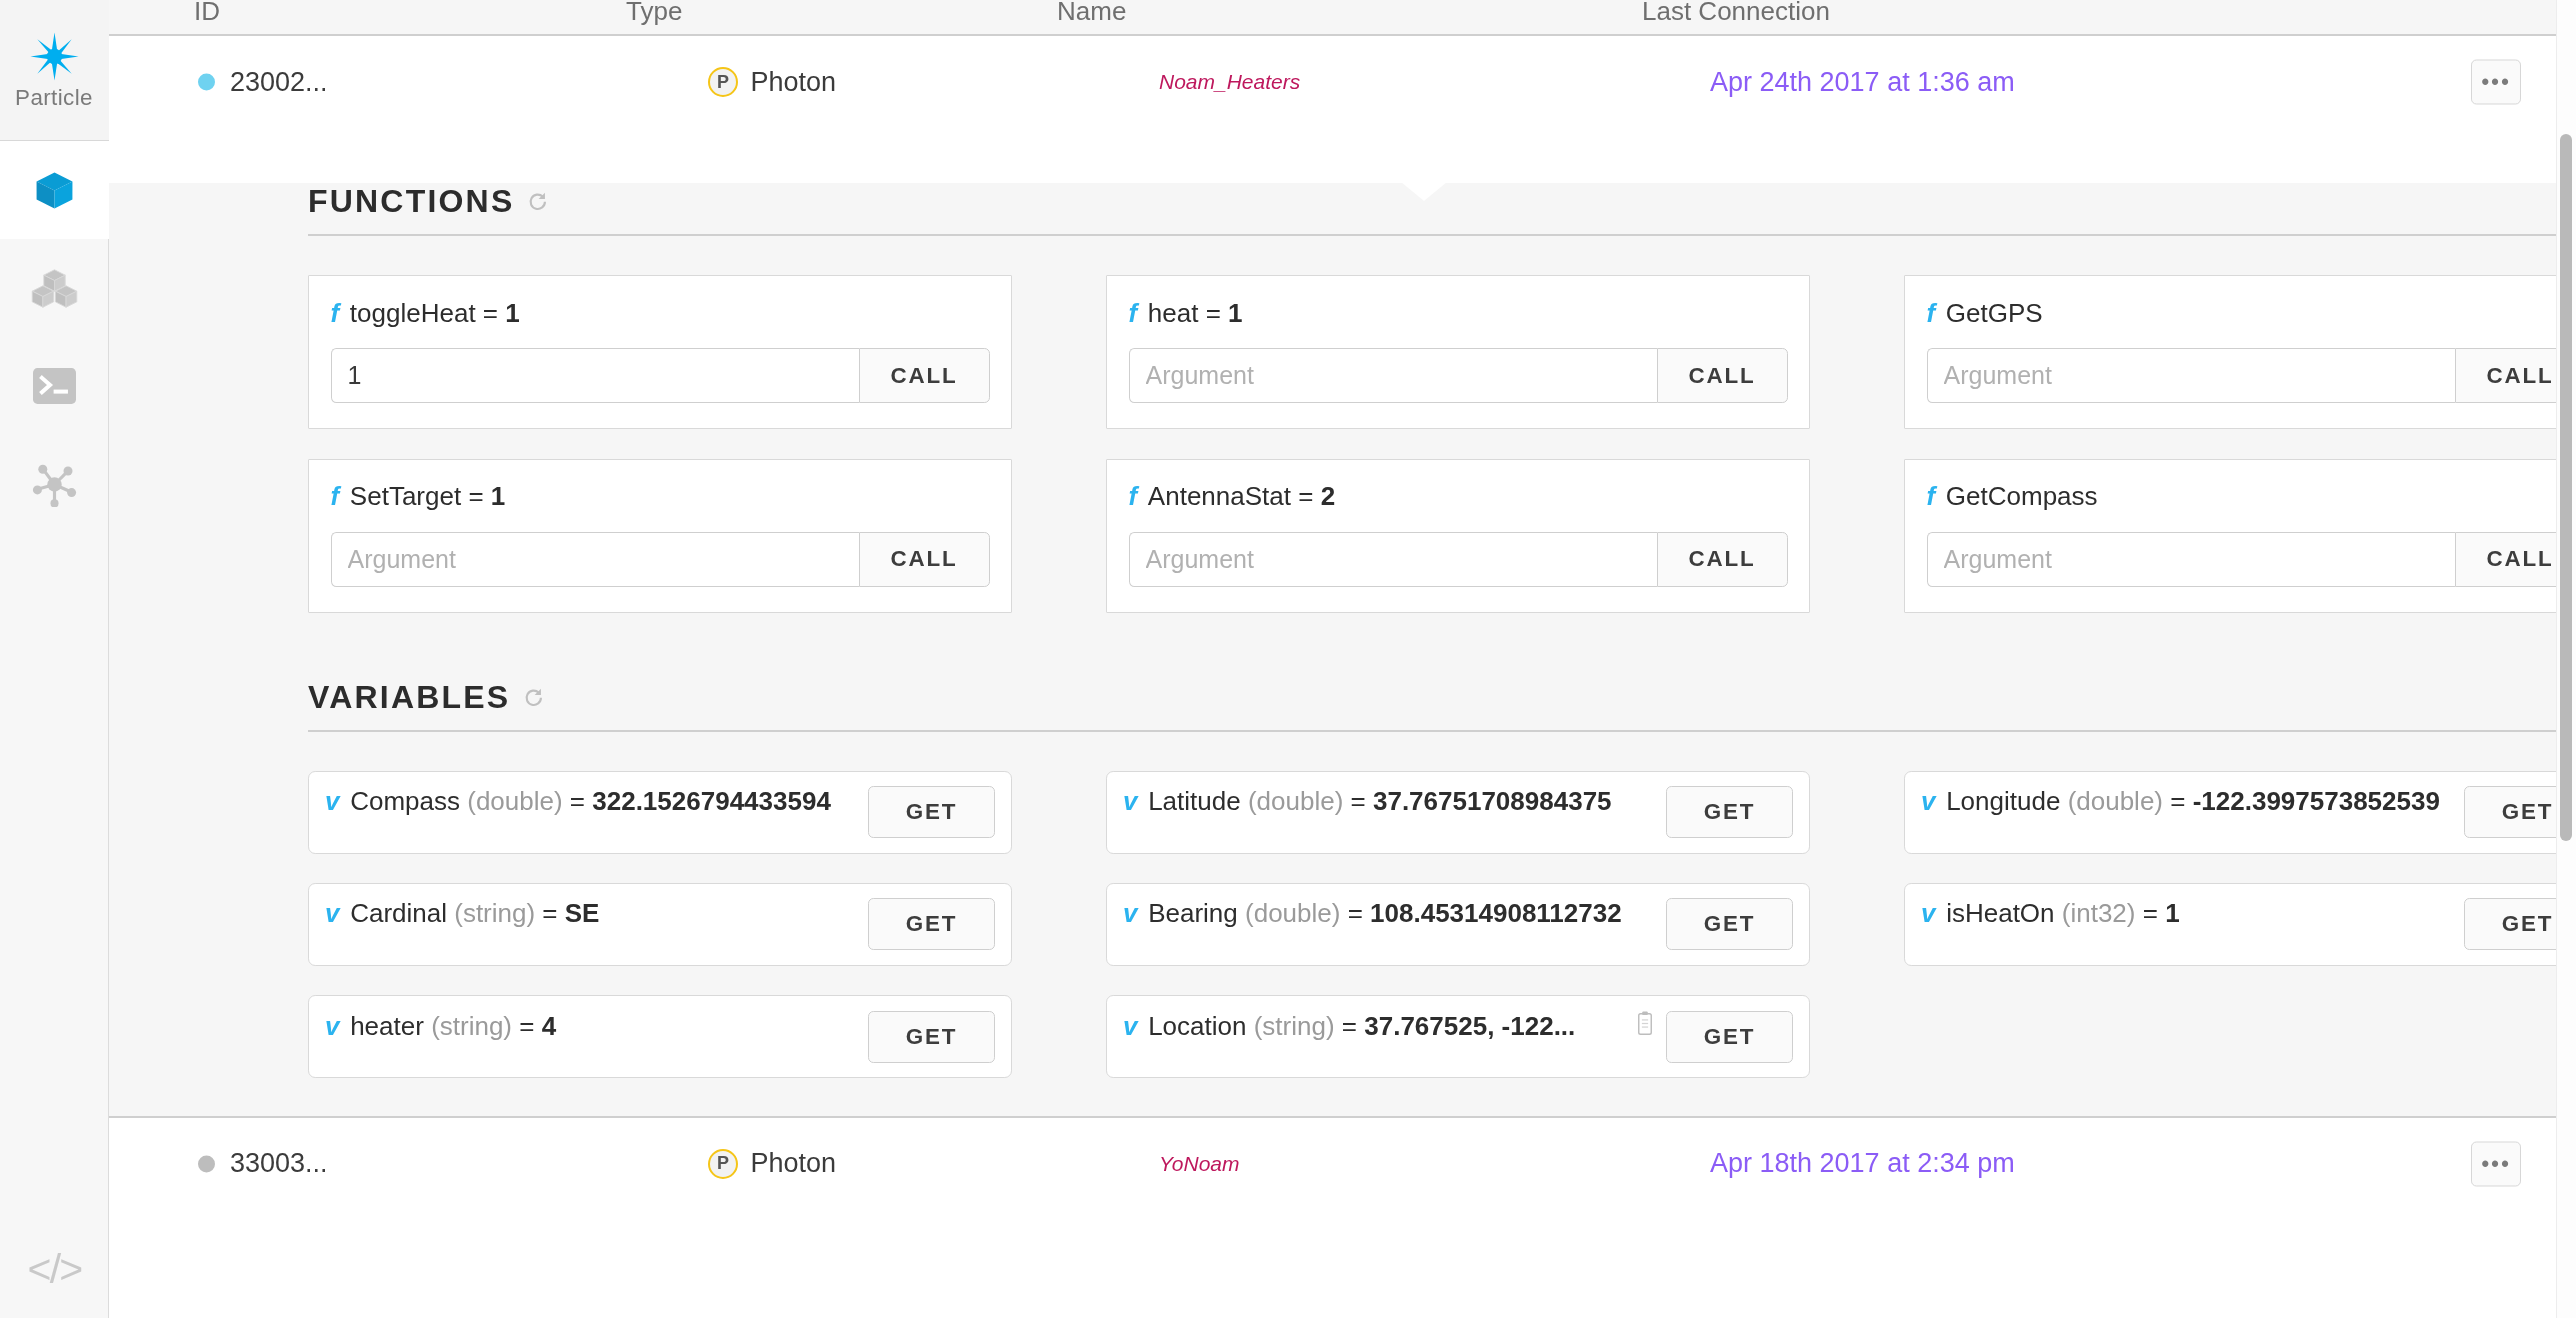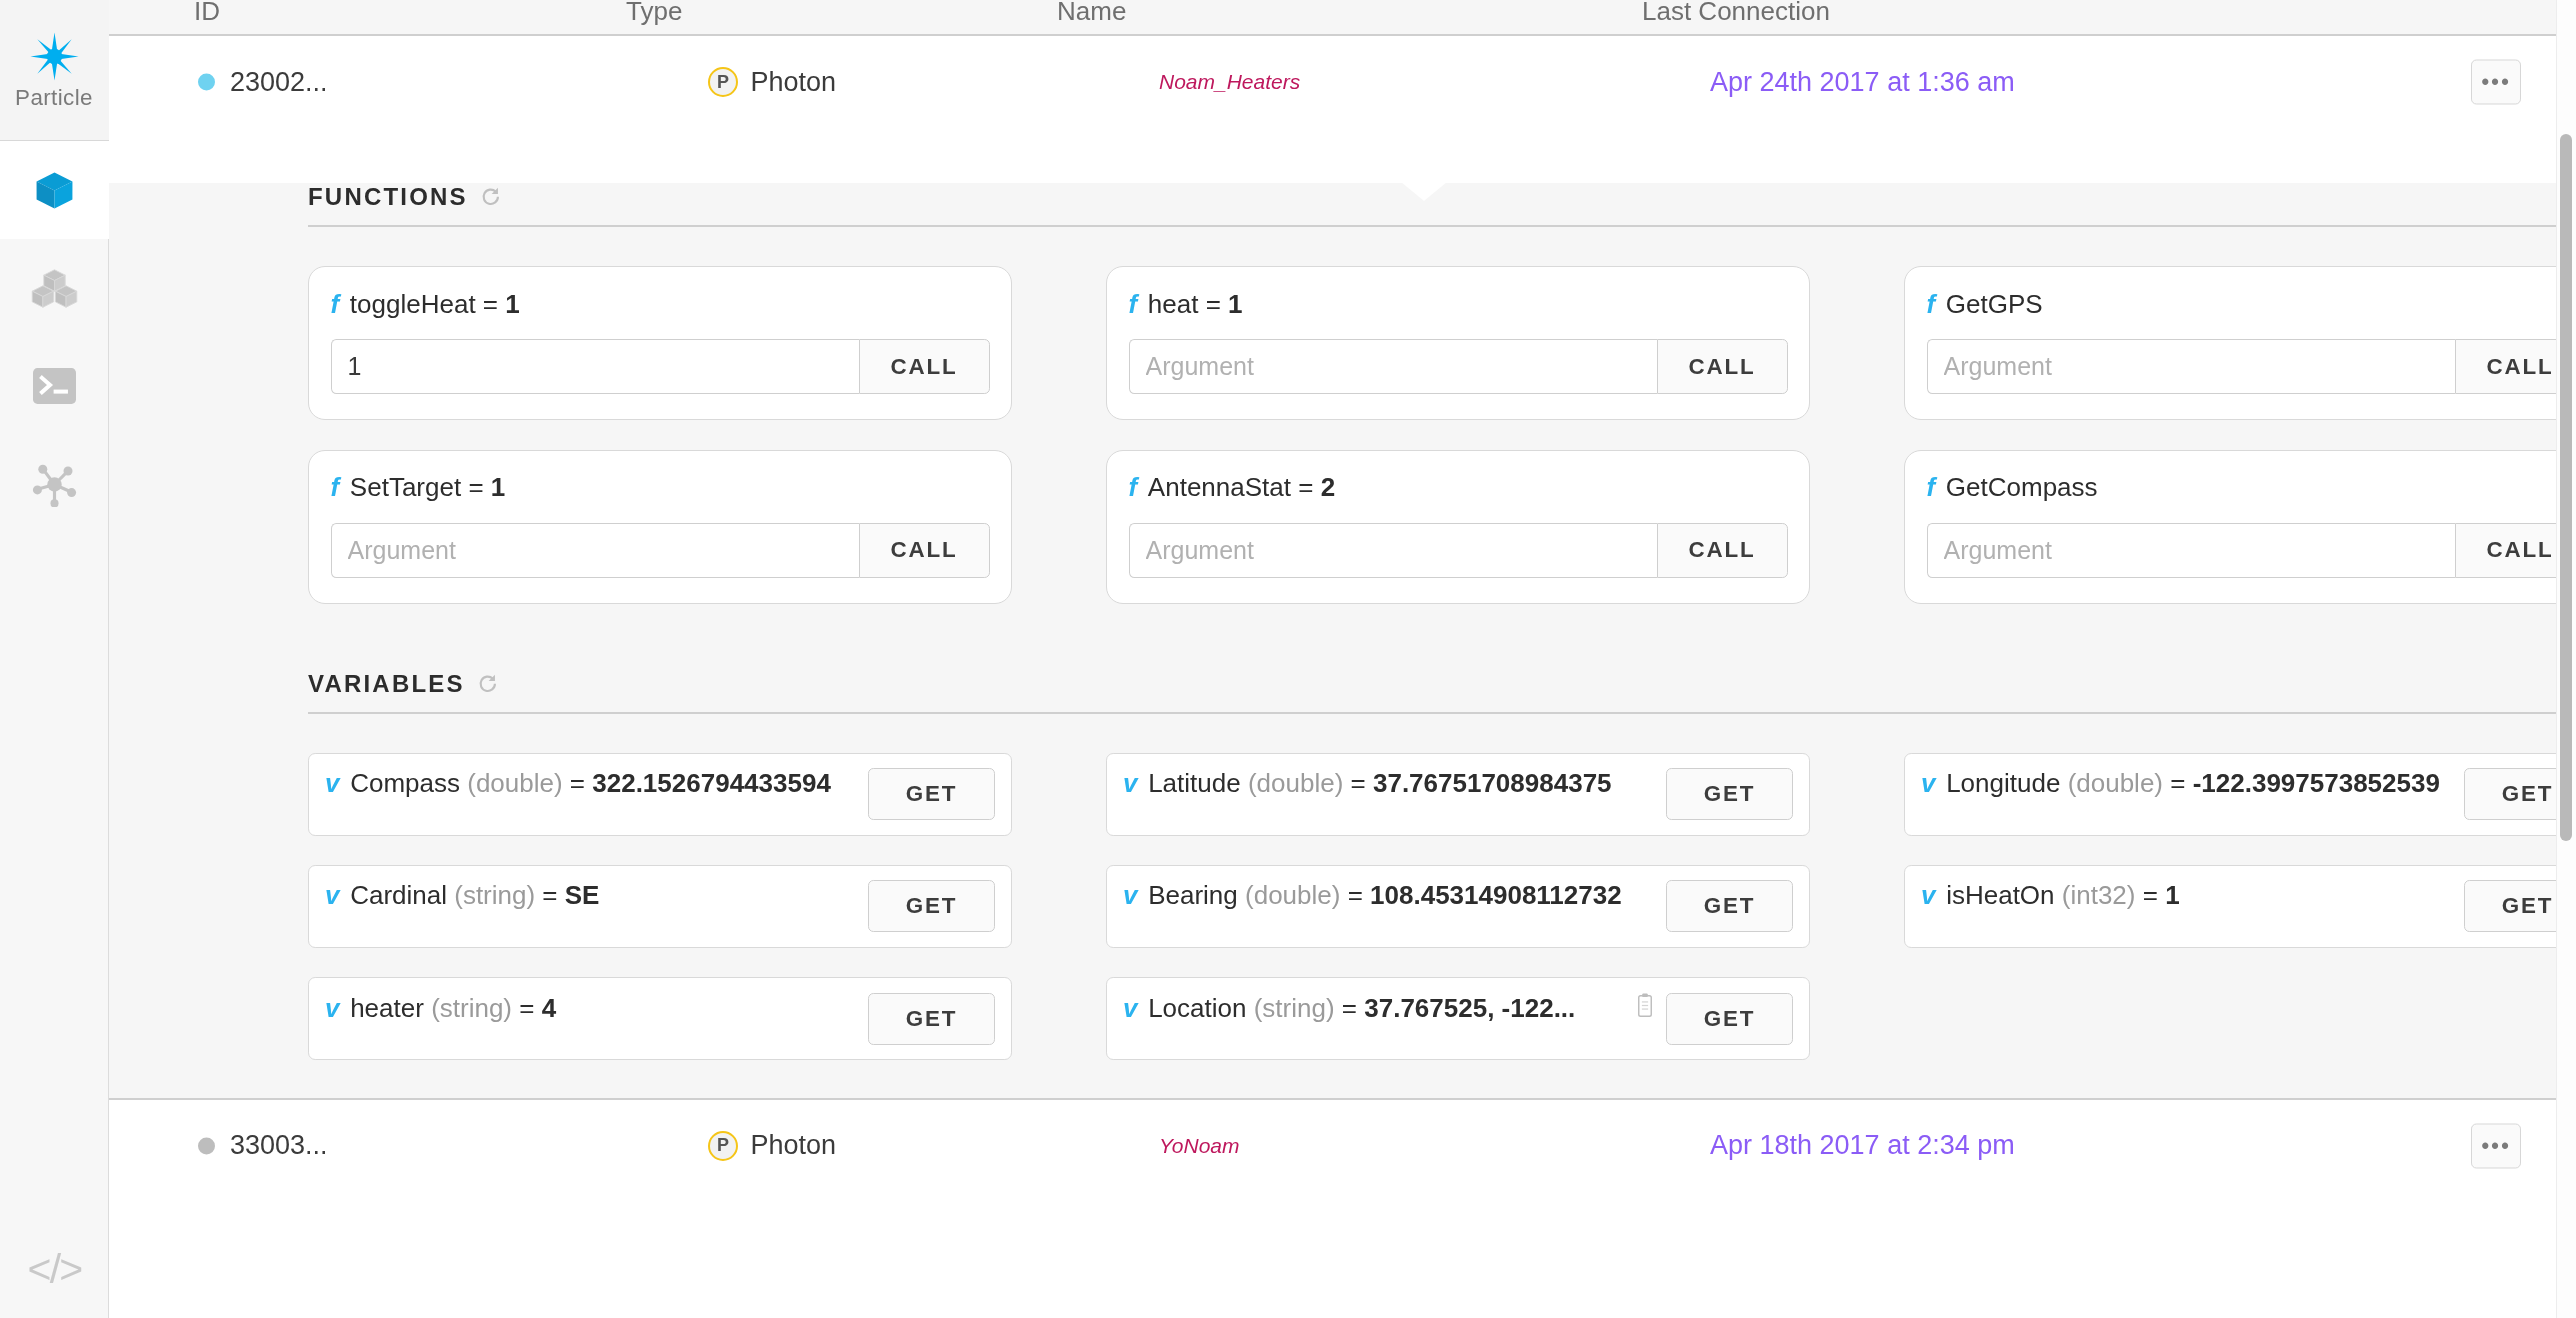--- a/index.html
+++ b/index.html
@@ -108,34 +108,34 @@
     border-left: 23px solid transparent;
     border-right: 23px solid transparent;
     border-top: 19.7px solid #ffffff;
   }
 
   .section-head {
     margin: 66px 0 0 199px; width: 2309px;
     display: flex; align-items: center;
   }
   .section-title {
-    font-size: 24px; font-weight: bold; color: #2c2c2c; letter-spacing: 2.2px;
+    font-size: 32px; font-weight: bold; color: #2c2c2c; letter-spacing: 2.2px;
   }
   .refresh-icon { margin-left: 12.5px; width: 21.5px; height: 21.5px; display:inline-block; }
   .section-rule { margin: 14.3px 0 0 199px; width: 2309px; height: 1.8px; background: #cfcfcf; }
 
   .grid {
     margin: 39px 0 0 199px; width: 2326px;
     display: grid; grid-template-columns: repeat(3, 704px);
     column-gap: 94px; row-gap: 29.5px;
   }
 
   
   .fn-card {
-    background: #ffffff; border: 0.9px solid #d9d9d9; border-radius: 17px;
+    background: #ffffff; border: 0.9px solid #d9d9d9; border-radius: 1px;
     padding: 21.5px 21.5px 25px 21.5px;
   }
   .fn-title { font-size: 26px; color: #2d2d2d; margin-bottom: 19.7px; }
   .fn-sigil { color: #2bb3ef; font-style: italic; font-weight: 600; margin-right: 10.7px; }
   .fn-eq-val { font-weight: bold; }
   .input-group { display: flex; height: 55px; }
   .arg-input {
     flex: 1; border: 0.9px solid #cfcfcf; border-right: none;
     border-radius: 5.4px 0 0 5.4px; background: #ffffff;
     font-size: 25px; color: #3a3a3a; padding: 0 16px;

